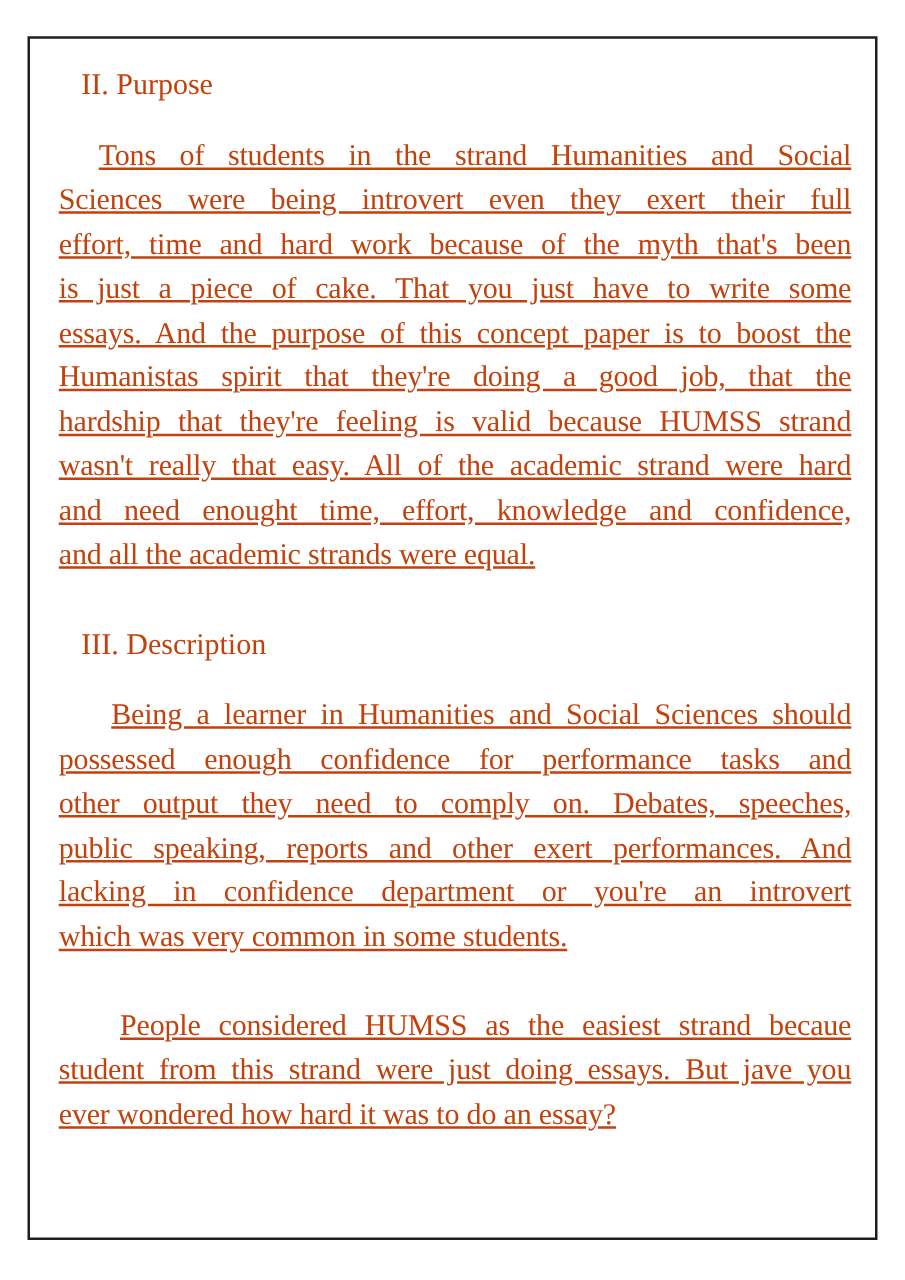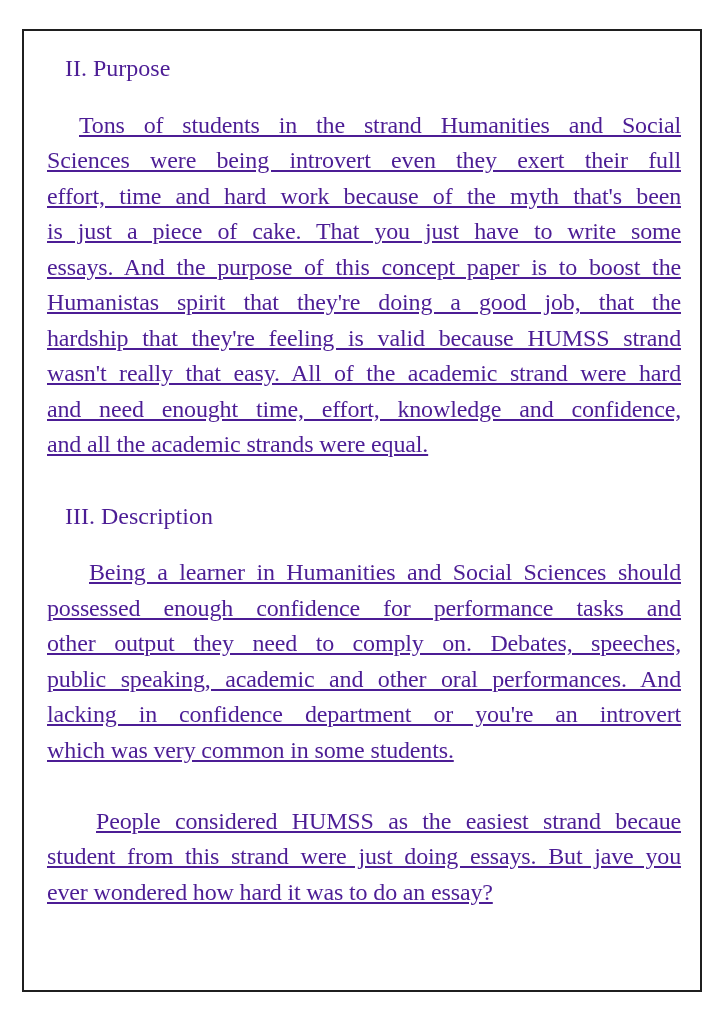--- a/index.html
+++ b/index.html
@@ -9,21 +9,21 @@
     height: 1024px;
     background: #ffffff;
     overflow: hidden;
   }
   .page {
     position: relative;
     width: 724px;
     height: 1024px;
     background: #ffffff;
     font-family: "Liberation Serif", "DejaVu Serif", serif;
-    color: #4c1d95;
+    color: #c2410c;
   }
   .frame {
     position: absolute;
     left: 22px;
     top: 29px;
     width: 680px;
     height: 963px;
     box-sizing: border-box;
     border: 2px solid #1f1f1f;
     padding: 20px 19px 0 23px;
@@ -79,21 +79,21 @@
           <div class="line last">and all the academic strands were equal.</div>
         </div>
     </div>
 
     <div class="section section-description">
       <h2 class="heading">III. Description</h2>
       <div class="paragraph p2">
           <div class="line">Being a learner in Humanities and Social Sciences should</div>
           <div class="line">possessed enough confidence for performance tasks and</div>
           <div class="line">other output they need to comply on. Debates, speeches,</div>
-          <div class="line">public speaking, academic and other oral performances. And</div>
+          <div class="line">public speaking, reports and other exert performances. And</div>
           <div class="line">lacking in confidence department or you're an introvert</div>
           <div class="line last">which was very common in some students.</div>
         </div>
       <div class="paragraph p3">
           <div class="line">People considered HUMSS as the easiest strand becaue</div>
           <div class="line">student from this strand were just doing essays. But jave you</div>
           <div class="line last">ever wondered how hard it was to do an essay?</div>
         </div>
     </div>
 

